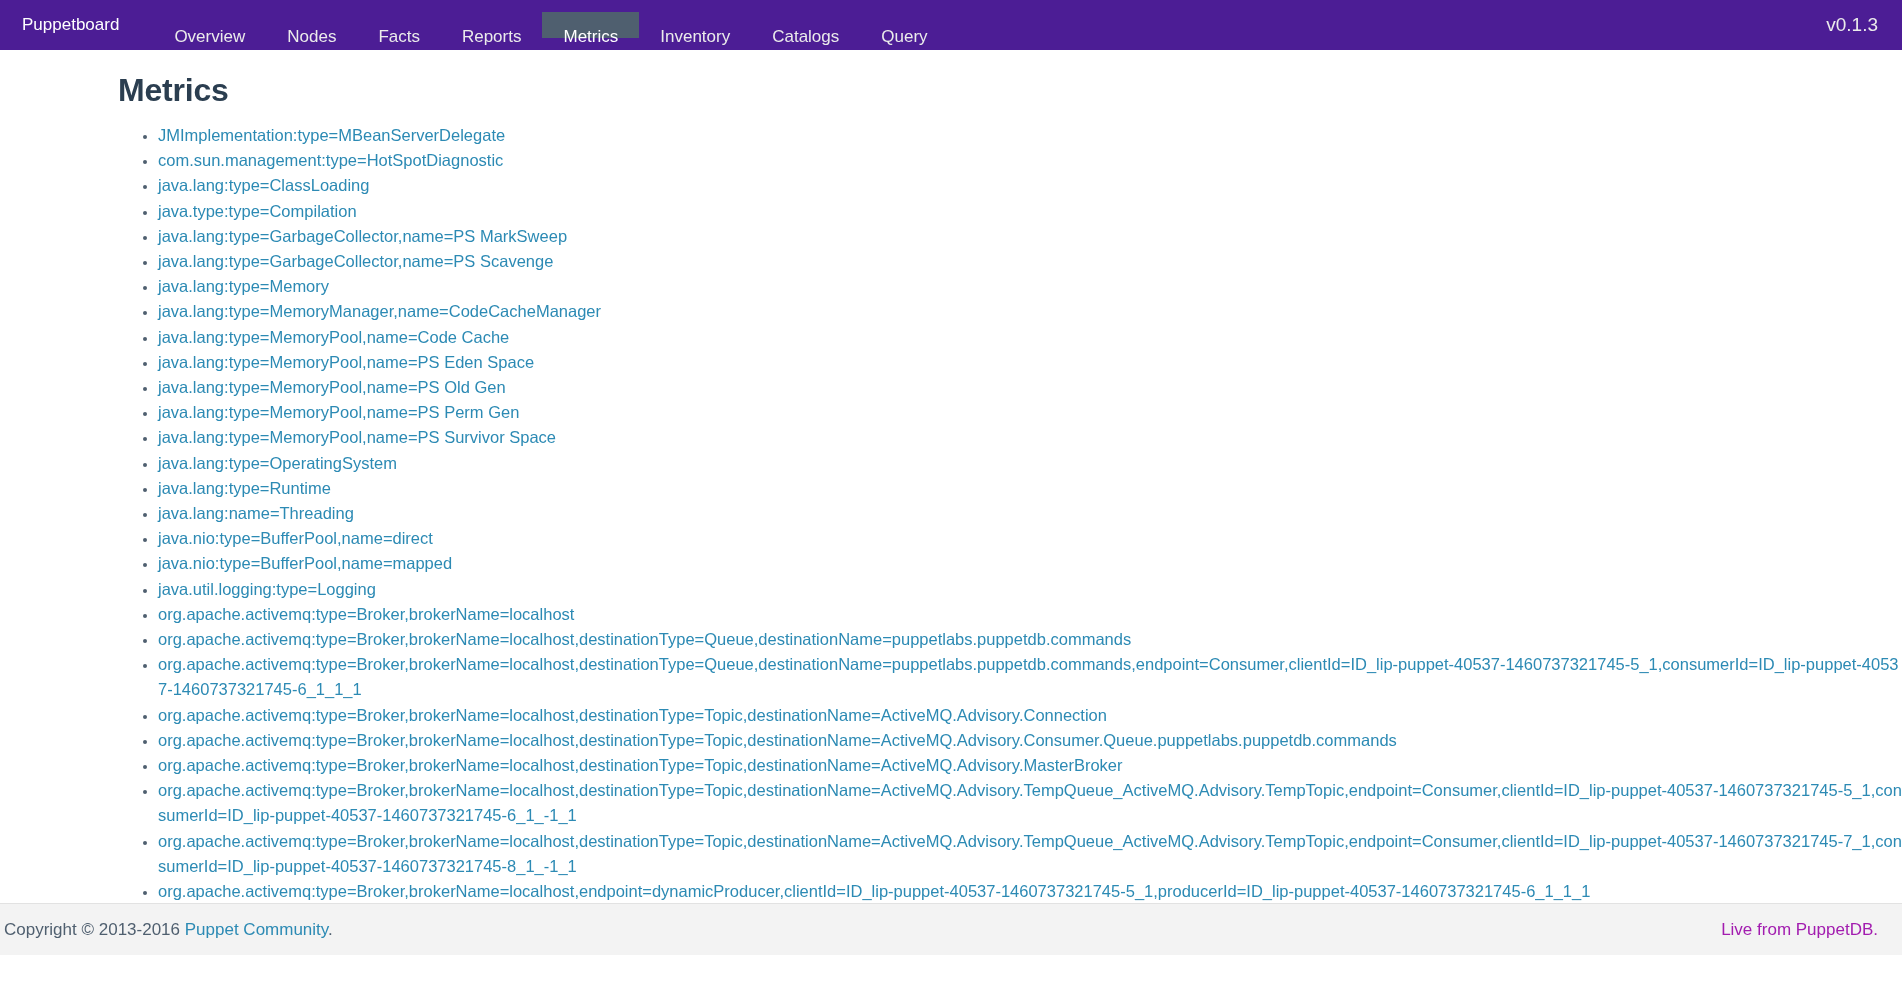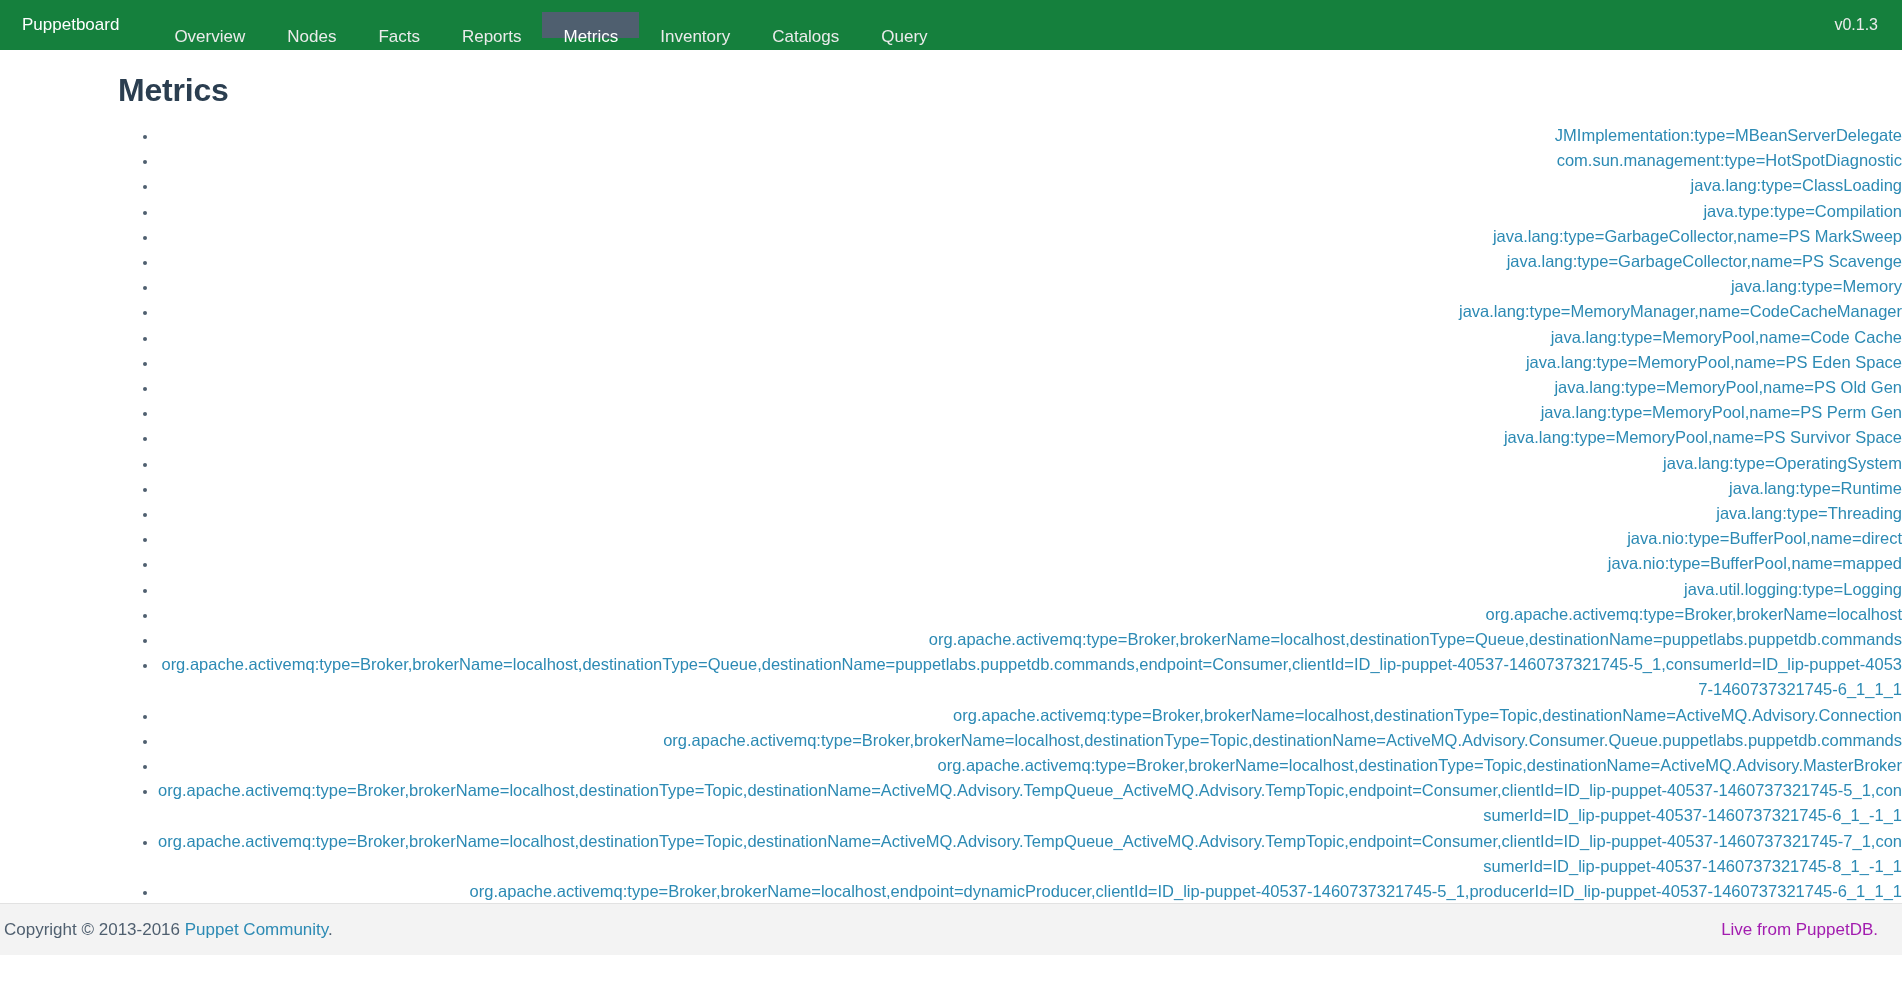--- a/index.html
+++ b/index.html
@@ -8,21 +8,21 @@
     background: #ffffff;
     font-family: "Liberation Sans", sans-serif;
     width: 1902px;
     height: 987px;
     overflow: hidden;
   }
   * { box-sizing: border-box; }
 
   
   .navbar {
-    background: #15803d;
+    background: #4c1d95;
     height: 50px;
     display: flex;
     align-items: stretch;
     width: 100%;
     position: relative;
   }
   .nav-brand {
     color: #ffffff;
     font-size: 17px;
     line-height: 50px;
@@ -51,21 +51,21 @@
     right: 14px;
     top: 24px;
     width: 0; height: 0;
     border-left: 5px solid transparent;
     border-right: 5px solid transparent;
     border-top: 5px solid #ebebeb;
   }
   .nav-right {
     margin-left: auto;
     color: #ebebeb;
-    font-size: 16px;
+    font-size: 19px;
     line-height: 50px;
     padding: 0 24px;
     white-space: nowrap;
   }
 
   
   .content {
     padding: 0 0 0 0;
     height: 905px;
     overflow: hidden;
@@ -82,21 +82,20 @@
     margin: 0;
     padding-left: 158px;
     list-style: disc;
   }
   ul.metrics-list li {
     color: #4f5f6f;
     font-size: 14px;
     line-height: 24.2px;
     padding: 0;
     margin: 0;
-    text-align: right;
   }
   ul.metrics-list li a {
     color: #2c8ab4;
     text-decoration: none;
     font-size: 16.5px;
     line-height: 24.2px;
     word-break: break-all;
   }
 
   
@@ -157,21 +156,21 @@
       <li><a href="#">java.lang:type=GarbageCollector,name=PS Scavenge</a></li>
       <li><a href="#">java.lang:type=Memory</a></li>
       <li><a href="#">java.lang:type=MemoryManager,name=CodeCacheManager</a></li>
       <li><a href="#">java.lang:type=MemoryPool,name=Code Cache</a></li>
       <li><a href="#">java.lang:type=MemoryPool,name=PS Eden Space</a></li>
       <li><a href="#">java.lang:type=MemoryPool,name=PS Old Gen</a></li>
       <li><a href="#">java.lang:type=MemoryPool,name=PS Perm Gen</a></li>
       <li><a href="#">java.lang:type=MemoryPool,name=PS Survivor Space</a></li>
       <li><a href="#">java.lang:type=OperatingSystem</a></li>
       <li><a href="#">java.lang:type=Runtime</a></li>
-      <li><a href="#">java.lang:type=Threading</a></li>
+      <li><a href="#">java.lang:name=Threading</a></li>
       <li><a href="#">java.nio:type=BufferPool,name=direct</a></li>
       <li><a href="#">java.nio:type=BufferPool,name=mapped</a></li>
       <li><a href="#">java.util.logging:type=Logging</a></li>
       <li><a href="#">org.apache.activemq:type=Broker,brokerName=localhost</a></li>
       <li><a href="#">org.apache.activemq:type=Broker,brokerName=localhost,destinationType=Queue,destinationName=puppetlabs.puppetdb.commands</a></li>
       <li><a href="#">org.apache.activemq:type=Broker,brokerName=localhost,destinationType=Queue,destinationName=puppetlabs.puppetdb.commands,endpoint=Consumer,clientId=ID_lip-puppet-40537-1460737321745-5_1,consumerId=ID_lip-puppet-40537-1460737321745-6_1_1_1</a></li>
       <li><a href="#">org.apache.activemq:type=Broker,brokerName=localhost,destinationType=Topic,destinationName=ActiveMQ.Advisory.Connection</a></li>
       <li><a href="#">org.apache.activemq:type=Broker,brokerName=localhost,destinationType=Topic,destinationName=ActiveMQ.Advisory.Consumer.Queue.puppetlabs.puppetdb.commands</a></li>
       <li><a href="#">org.apache.activemq:type=Broker,brokerName=localhost,destinationType=Topic,destinationName=ActiveMQ.Advisory.MasterBroker</a></li>
       <li><a href="#">org.apache.activemq:type=Broker,brokerName=localhost,destinationType=Topic,destinationName=ActiveMQ.Advisory.TempQueue_ActiveMQ.Advisory.TempTopic,endpoint=Consumer,clientId=ID_lip-puppet-40537-1460737321745-5_1,consumerId=ID_lip-puppet-40537-1460737321745-6_1_-1_1</a></li>

